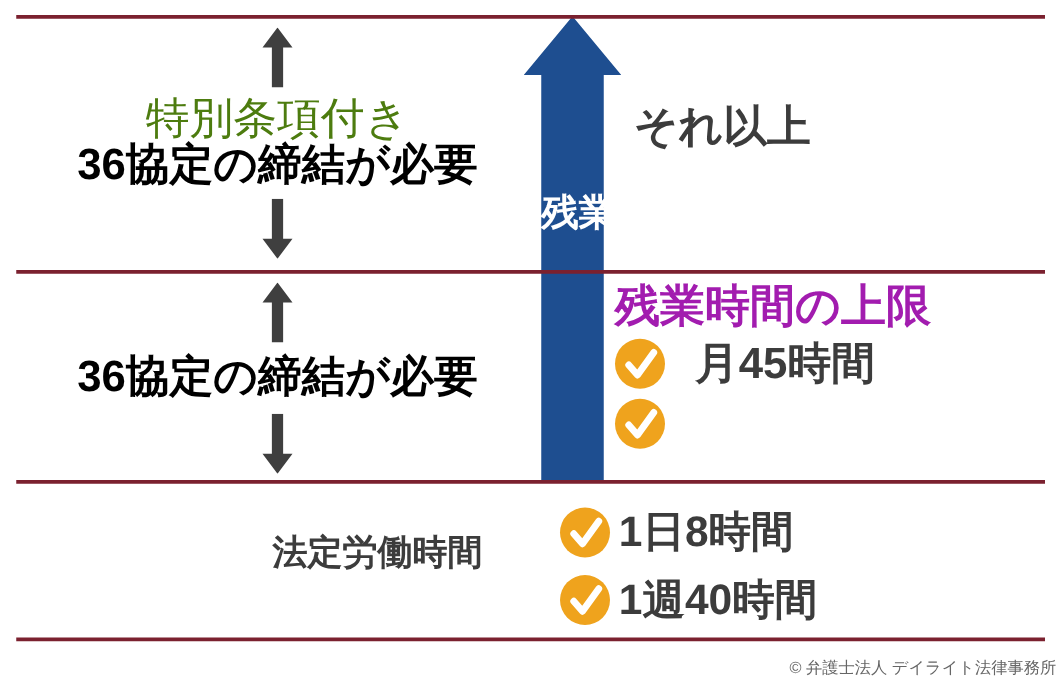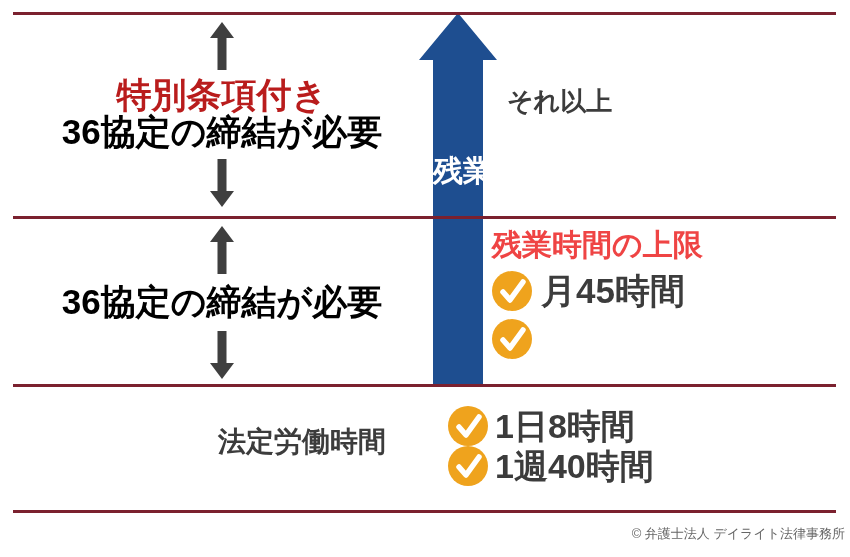--- a/index.html
+++ b/index.html
@@ -18,54 +18,54 @@
     text-align:center;word-break:break-all;
   }
   .section{
     position:absolute;left:27px;width:390px;z-index:1;
     display:flex;flex-direction:column;align-items:center;
   }
   .sec-special{top:22px;}
   .sec-agreement{top:226px;}
   .v-arrow{display:block;}
   .highlight-text{
-    margin-top:7px;color:#b91c1c;font-size:35px;font-weight:bold;line-height:36px;
+    margin-top:7px;color:#4d7c0f;font-size:35px;font-weight:normal;line-height:36px;
     white-space:nowrap;
   }
   .req-text{
     color:#000000;font-size:35px;font-weight:bold;line-height:38px;white-space:nowrap;
   }
   .sec-agreement .req-text{margin-top:9px;line-height:37px;}
   .down-gap{margin-top:8px;}
   .sec-agreement .down-gap{margin-top:11px;}
   .note-block{
     position:absolute;left:507px;top:80px;z-index:1;
-    color:#3c3c3c;font-size:26px;font-weight:bold;line-height:43px;white-space:nowrap;
+    color:#3c3c3c;font-size:35px;font-weight:bold;line-height:43px;white-space:nowrap;
   }
   .limits-block{position:absolute;left:492px;top:228px;z-index:1;}
   .limits-title{
-    color:#ef4444;font-size:30px;font-weight:bold;line-height:33px;white-space:nowrap;text-align:right;
+    color:#a21caf;font-size:36px;font-weight:bold;line-height:33px;white-space:nowrap;text-align:right;
   }
   .check-row{display:flex;align-items:center;}
-  .limits-block .check-row.first{margin-top:10px;}
+  .limits-block .check-row.first{margin-top:10px;gap:15px;}
   .limits-block .check-row.second{margin-top:8px;}
   .check-circle{
     flex:0 0 auto;width:40px;height:40px;border-radius:50%;
     background:#efa31d;display:flex;align-items:center;justify-content:center;
   }
   .check-text{
     margin-left:9px;color:#3c3c3c;font-size:35px;font-weight:bold;line-height:40px;
     white-space:nowrap;
   }
   .legal-label{
     position:absolute;left:218px;top:423px;z-index:1;
     color:#3c3c3c;font-size:28px;font-weight:bold;line-height:38px;white-space:nowrap;
   }
   .legal-checks{position:absolute;left:448px;top:406px;z-index:1;}
-  .legal-checks .check-row.second{}
+  .legal-checks .check-row.second{margin-top:14px;}
   .legal-checks .check-text{margin-left:7px;font-size:34px;}
   .copyright{
     position:absolute;right:5px;top:526px;z-index:1;
     color:#666666;font-size:13px;line-height:16px;white-space:nowrap;text-align:right;
   }
 </style>
 </head>
 <body>
 
 <div class="stage">

